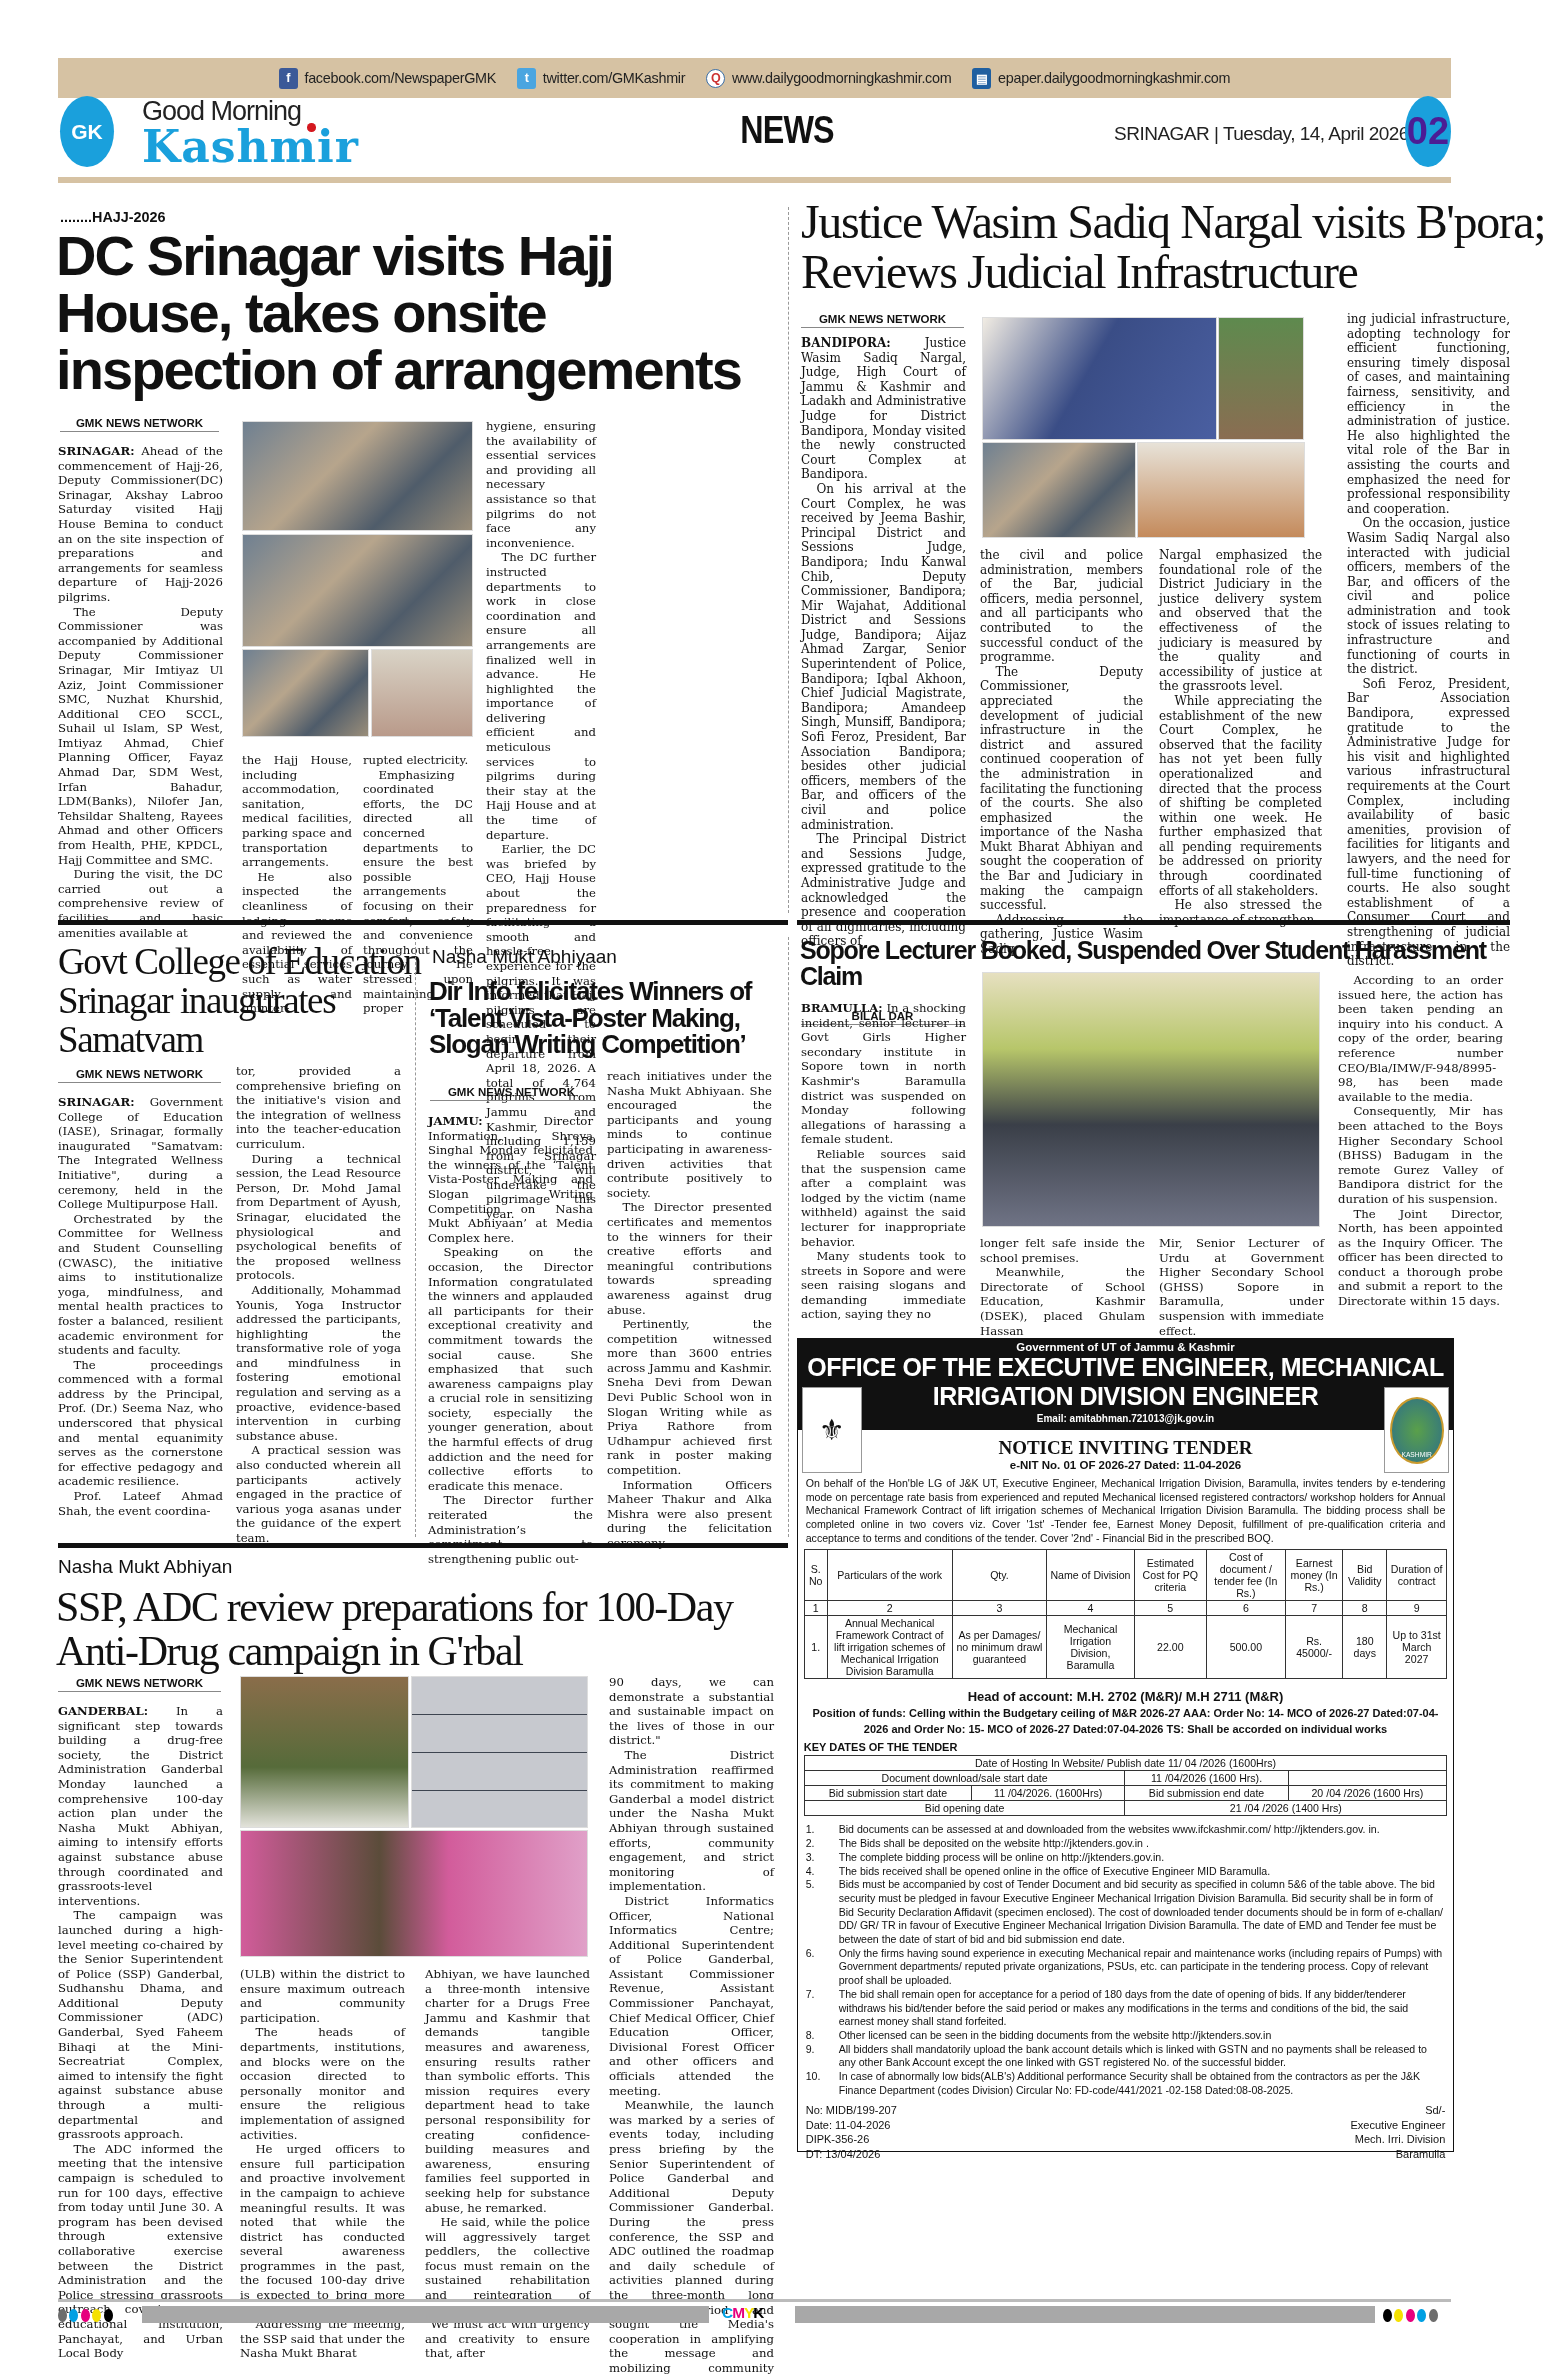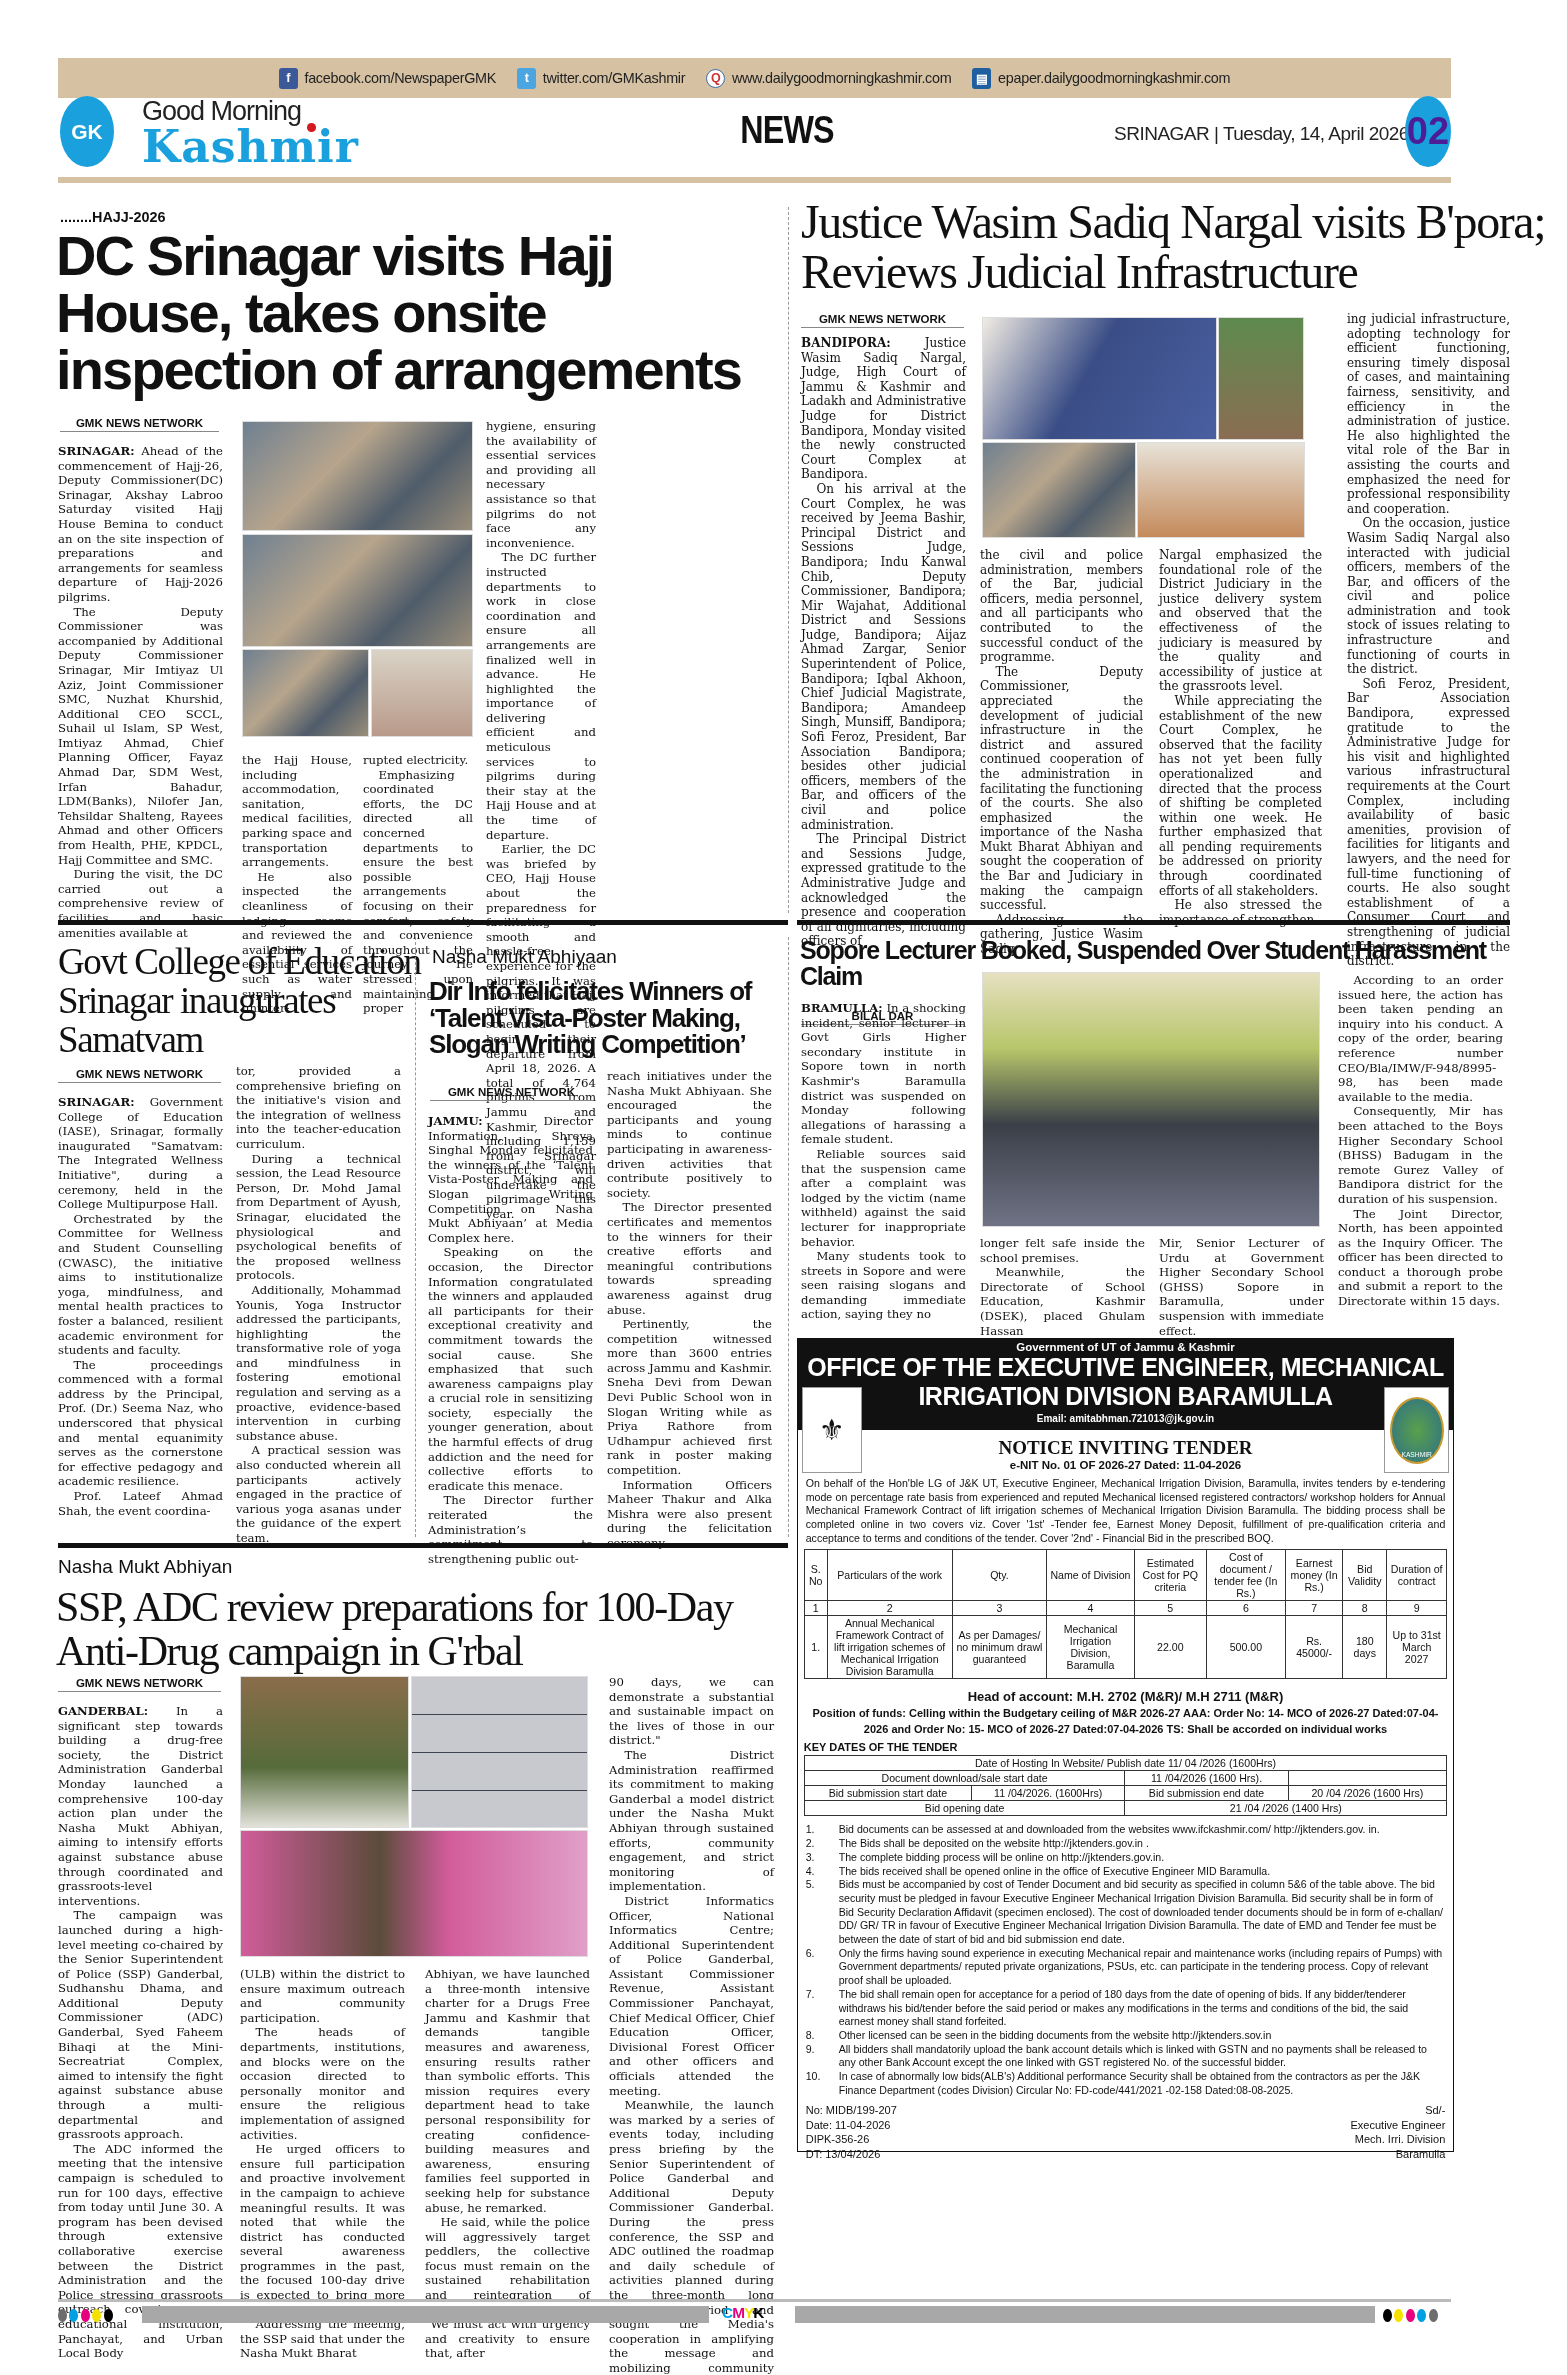--- a/index.html
+++ b/index.html
@@ -175,21 +175,21 @@
 <div class="abs col" style="left:1338px;top:973px;width:165px">
   <p>According to an order issued here, the action has been taken pending an inquiry into his conduct. A copy of the order, bearing reference number CEO/Bla/IMW/F-948/8995-98, has been made available to the media.</p>
   <p>Consequently, Mir has been attached to the Boys Higher Secondary School (BHSS) Badugam in the remote Gurez Valley of Bandipora district for the duration of his suspension.</p>
   <p>The Joint Director, North, has been appointed as the Inquiry Officer. The officer has been directed to conduct a thorough probe and submit a report to the Directorate within 15 days.</p>
 </div>
 
 <div class="abs ad">
   <div class="ad-head" style="padding:1.9px 0 5.8px">
     <div style="font-size:11.5px;font-weight:bold">Government of UT of Jammu &amp; Kashmir</div>
     <div style="font-size:25px;font-weight:bold;letter-spacing:-0.5px;line-height:29px">OFFICE OF THE EXECUTIVE ENGINEER, MECHANICAL</div>
-    <div style="font-size:25px;font-weight:bold;letter-spacing:-0.5px;line-height:29px">IRRIGATION DIVISION BARAMULLA</div>
+    <div style="font-size:25px;font-weight:bold;letter-spacing:-0.5px;line-height:29px">IRRIGATION DIVISION ENGINEER</div>
     <div style="font-size:10px;font-weight:bold;margin-top:1.9px">Email: amitabhman.721013@jk.gov.in</div>
   </div>
   <div style="position:absolute;left:3.8px;top:48px;width:60px;height:86px;background:#fff;border:1px solid #999;display:flex;align-items:center;justify-content:center;font-size:29px">⚜</div>
   <div style="position:absolute;right:3.8px;top:48px;width:65px;height:86px;background:#fff;border:1px solid #999;display:flex;align-items:center;justify-content:center">
     <div style="width:54px;height:67px;border-radius:50%;border:2.9px solid #c99a2e;background:radial-gradient(#5aa04a,#2c6e8a);color:#fff;font-size:6.7px;display:flex;align-items:flex-end;justify-content:center;padding-bottom:3.8px;font-family:'Liberation Sans',sans-serif">KASHMIR</div>
   </div>
   <div style="text-align:center;font-family:'Liberation Serif',serif;font-size:19px;font-weight:bold;margin-top:7.7px">NOTICE INVITING TENDER</div>
   <div style="text-align:center;font-family:'Liberation Sans',sans-serif;font-size:11.5px;font-weight:bold">e-NIT No. 01 OF 2026-27 Dated: 11-04-2026</div>
   <div class="cond" style="padding:5.8px 7.7px 3.8px;text-align:justify;font-size:10.6px">On behalf of the Hon'ble LG of J&amp;K UT, Executive Engineer, Mechanical Irrigation Division, Baramulla, invites tenders by e-tendering mode on percentage rate basis from experienced and reputed Mechanical licensed registered contractors/ workshop holders for Annual Mechanical Framework Contract of lift irrigation schemes of Mechanical Irrigation Division Baramulla. The bidding process shall be completed online in two covers viz. Cover '1st' -Tender fee, Earnest Money Deposit, fulfillment of pre-qualification criteria and acceptance to terms and conditions of the tender. Cover '2nd' - Financial Bid in the prescribed BOQ.</div>
   <div style="padding:0 5.8px">

